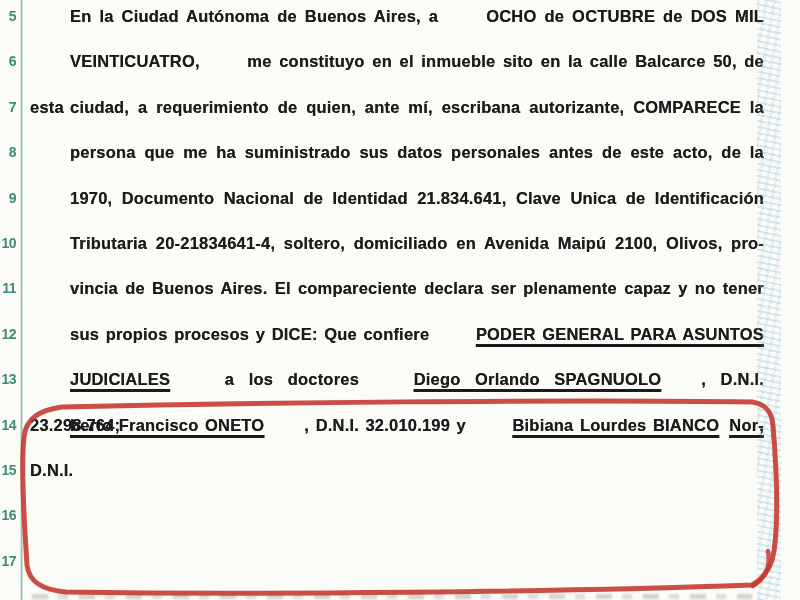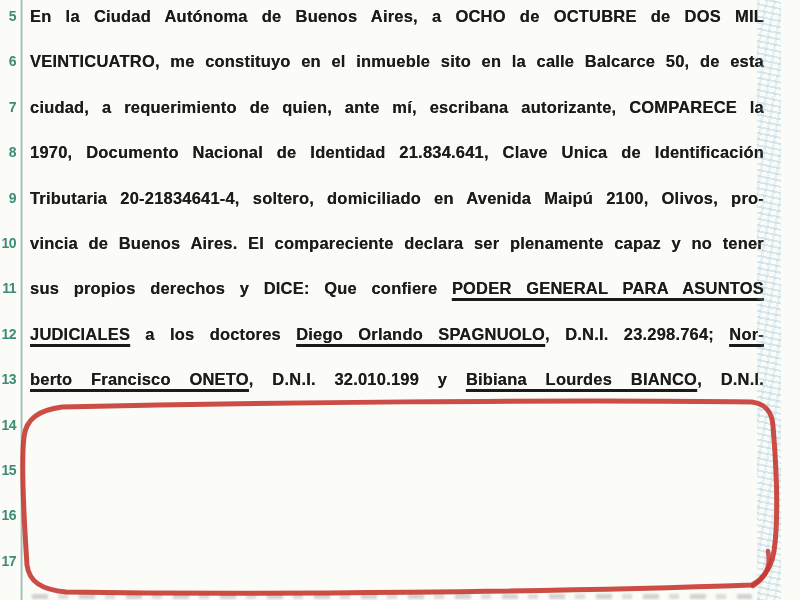--- a/index.html
+++ b/index.html
@@ -31,21 +31,21 @@
     position:absolute;left:30px;top:-6px;width:734px;
   }
   .doc-line{
     height:45.4px;line-height:45.4px;
     font-size:16.5px;font-weight:700;color:#1b1b1b;
     letter-spacing:0.2px;word-spacing:1.5px;
     text-align:justify;text-align-last:justify;
     white-space:nowrap;
     text-shadow:0 0 0.6px rgba(25,25,25,0.75);
   }
-  .doc-line span{white-space:normal;}
+  .doc-line span{white-space:normal;margin-left:40px;}
   .u{
     text-decoration:underline;
     text-decoration-thickness:2.5px;
     text-underline-offset:4px;
     text-decoration-skip-ink:none;
   }
   .ru{
     text-decoration-color:rgba(198,56,47,0.88);
     text-decoration-thickness:4.5px;
     text-underline-offset:7px;
@@ -92,24 +92,25 @@
       <div class="ln">16</div>
       <div class="ln">17</div>
     </div>
 
   <div class="margin-rule"></div>
 
   <div class="text-col">
       <div class="doc-line"><span>En la Ciudad Autónoma de Buenos Aires, a </span><span class="ru">OCHO de OCTUBRE de DOS MIL</span></div>
       <div class="doc-line"><span class="ru">VEINTICUATRO,</span><span> me constituyo en el inmueble sito en la calle Balcarce 50, de esta</span></div>
       <div class="doc-line"><span>ciudad, a requerimiento de quien, ante mí, escribana autorizante, COMPARECE la</span></div>
+      <div class="doc-line"><span>persona que me ha suministrado sus datos personales antes de este acto, de la</span></div>
       <div class="doc-line"><span>1970, Documento Nacional de Identidad 21.834.641, Clave Unica de Identificación</span></div>
       <div class="doc-line"><span>Tributaria 20-21834641-4, soltero, domiciliado en Avenida Maipú 2100, Olivos, pro-</span></div>
       <div class="doc-line"><span>vincia de Buenos Aires. El compareciente declara ser plenamente capaz y no tener</span></div>
-      <div class="doc-line"><span>sus propios derechos y DICE: Que confiere </span><span class="u">PODER GENERAL PARA ASUNTOS</span></div>
+      <div class="doc-line"><span>sus propios procesos y DICE: Que confiere </span><span class="u">PODER GENERAL PARA ASUNTOS</span></div>
       <div class="doc-line"><span class="u">JUDICIALES</span><span> a los doctores </span><span class="u">Diego Orlando SPAGNUOLO</span><span>, D.N.I. 23.298.764; </span><span class="u">Nor-</span></div>
       <div class="doc-line"><span class="u">berto Francisco ONETO</span><span>, D.N.I. 32.010.199 y </span><span class="u">Bibiana Lourdes BIANCO</span><span>, D.N.I.</span></div>
     </div>
 
   <div class="edge-band"></div>
 
   <div class="bottom-smudge"></div>
 
   <svg class="red-overlay" width="800" height="600" viewBox="0 0 800 600" xmlns="http://www.w3.org/2000/svg">
 

